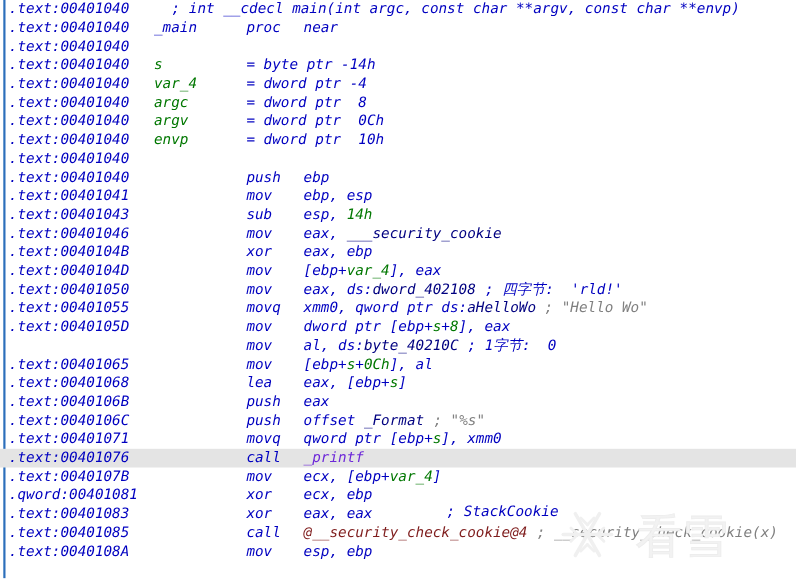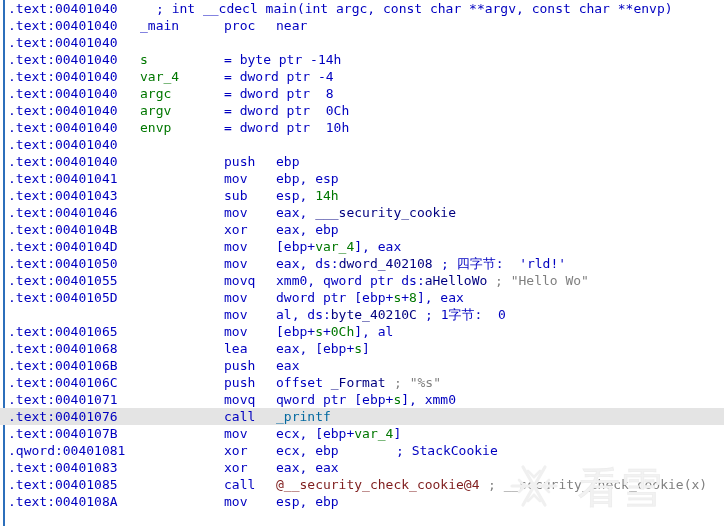--- a/index.html
+++ b/index.html
@@ -31,20 +31,21 @@
     left: 3px; top: 0;
     width: 2px;
     height: 526px;
     background: #2c6fbb;
   }
   #listing {
     position: absolute;
     left: 0; top: 0;
     width: 724px;
     height: 470px;
+    font-style: italic;
   }
   .row {
     position: relative;
     height: 17px;
     line-height: 17px;
     white-space: pre;
     font-size: 13px;
     letter-spacing: 0px;
   }
   .row.sel {
@@ -60,21 +61,21 @@
   .c-name-fn{ left: 140px; color: #0000c0; }
   .c-cmt1   { left: 156px; color: #007700; }
   .c-eq     { left: 224px; color: #0000c0; }
   .c-mnem   { left: 224px; color: #0000c0; }
   .c-ops    { left: 276px; color: #0000c0; }
 
   
   .t-var    { color: #007700; }
   .t-num    { color: #007700; }
   .t-dat    { color: #000080; text-align: right; }
-  .t-fn     { color: #0369a1; }
+  .t-fn     { color: #6d28d9; }
   .t-imp    { color: #7f1d1d; text-align: right; }
   .t-cmt    { color: #808080; }
   .t-cmtb   { color: #0000c0; }
   .t-cmtg   { color: #007700; }
 
   
   #watermark {
     position: absolute;
     right: 14px;
     bottom: 6px;
@@ -114,21 +115,21 @@
       <div class="row"><span class="cell c-addr">.text:00401055</span><span class="cell c-mnem">movq</span><span class="cell c-ops">xmm0, qword ptr ds:<span class="t-dat">aHelloWo</span></span><span class="cell" style="left: 495px;"><span class="t-cmt">; "Hello Wo"</span></span></div>
       <div class="row"><span class="cell c-addr">.text:0040105D</span><span class="cell c-mnem">mov</span><span class="cell c-ops">dword ptr [ebp+<span class="t-var">s</span>+<span class="t-num">8</span>], eax</span></div>
       <div class="row"><span class="cell c-mnem">mov</span><span class="cell c-ops">al, ds:<span class="t-dat">byte_40210C</span></span><span class="cell" style="left: 425px; text-align: center;"><span class="t-cmtb">; 1字节:  0</span></span></div>
       <div class="row"><span class="cell c-addr">.text:00401065</span><span class="cell c-mnem">mov</span><span class="cell c-ops">[ebp+<span class="t-var">s</span>+<span class="t-num">0Ch</span>], al</span></div>
       <div class="row"><span class="cell c-addr">.text:00401068</span><span class="cell c-mnem">lea</span><span class="cell c-ops">eax, [ebp+<span class="t-var">s</span>]</span></div>
       <div class="row"><span class="cell c-addr">.text:0040106B</span><span class="cell c-mnem">push</span><span class="cell c-ops">eax</span></div>
       <div class="row"><span class="cell c-addr">.text:0040106C</span><span class="cell c-mnem">push</span><span class="cell c-ops">offset <span class="t-dat">_Format</span></span><span class="cell" style="left: 394px;"><span class="t-cmt">; "%s"</span></span></div>
       <div class="row"><span class="cell c-addr">.text:00401071</span><span class="cell c-mnem">movq</span><span class="cell c-ops">qword ptr [ebp+<span class="t-var">s</span>], xmm0</span></div>
       <div class="row sel"><span class="cell c-addr">.text:00401076</span><span class="cell c-mnem">call</span><span class="cell c-ops"><span class="t-fn">_printf</span></span></div>
       <div class="row"><span class="cell c-addr">.text:0040107B</span><span class="cell c-mnem">mov</span><span class="cell c-ops">ecx, [ebp+<span class="t-var">var_4</span>]</span></div>
-      <div class="row"><span class="cell c-addr">.qword:00401081</span><span class="cell c-mnem">xor</span><span class="cell c-ops">ecx, ebp</span><span class="cell" style="left: 396px;"><span class="t-cmtb">; StackCookie</span></span></div>
+      <div class="row"><span class="cell c-addr">.qword:00401081</span><span class="cell c-mnem">xor</span><span class="cell c-ops">ecx, ebp</span><span class="cell" style="left: 406px; margin-top: 15px;"><span class="t-cmtb">; StackCookie</span></span></div>
       <div class="row"><span class="cell c-addr">.text:00401083</span><span class="cell c-mnem">xor</span><span class="cell c-ops">eax, eax</span></div>
       <div class="row"><span class="cell c-addr">.text:00401085</span><span class="cell c-mnem">call</span><span class="cell c-ops"><span class="t-imp">@__security_check_cookie@4</span></span><span class="cell" style="left: 488px;"><span class="t-cmt">; __security_check_cookie(x)</span></span></div>
       <div class="row"><span class="cell c-addr">.text:0040108A</span><span class="cell c-mnem">mov</span><span class="cell c-ops">esp, ebp</span></div>
     </div>
 
   <div id="watermark">
     <svg width="210" height="64" viewBox="0 0 210 64" aria-hidden="true">
       <g fill="none" stroke="#f0f0f0" stroke-width="3.2" stroke-linecap="round">
         <g transform="translate(34,30)">
           <line x1="-22" y1="0" x2="22" y2="0"></line>

